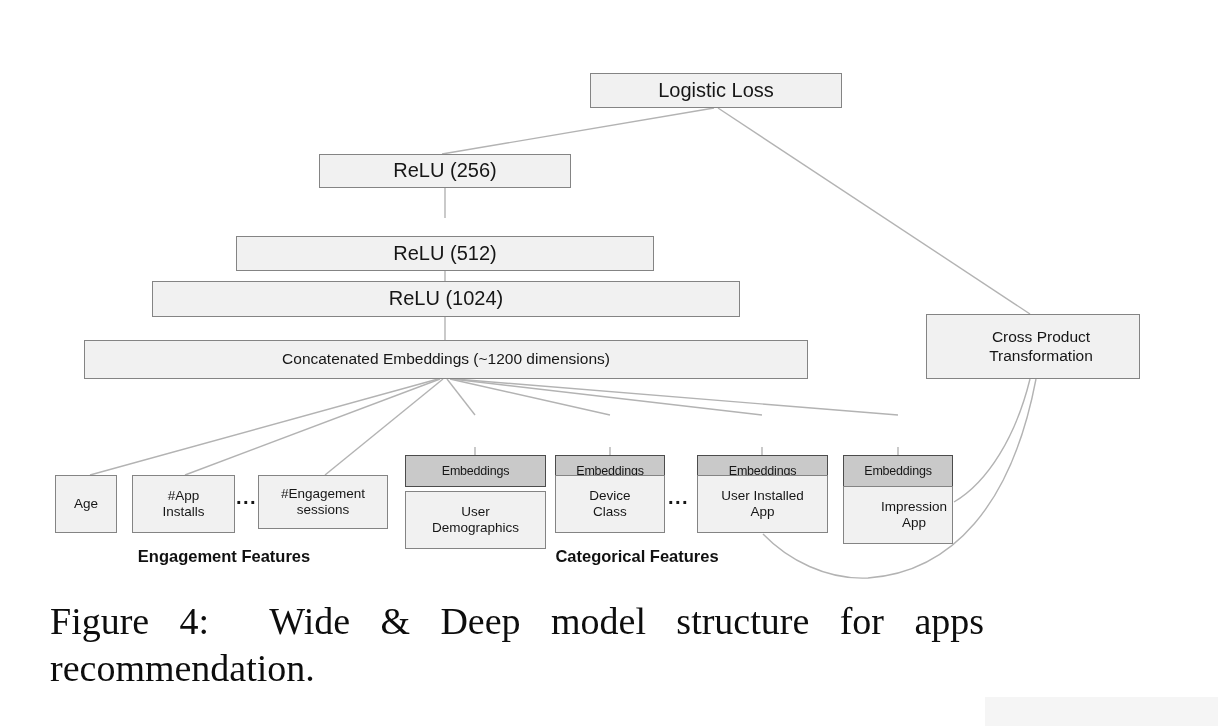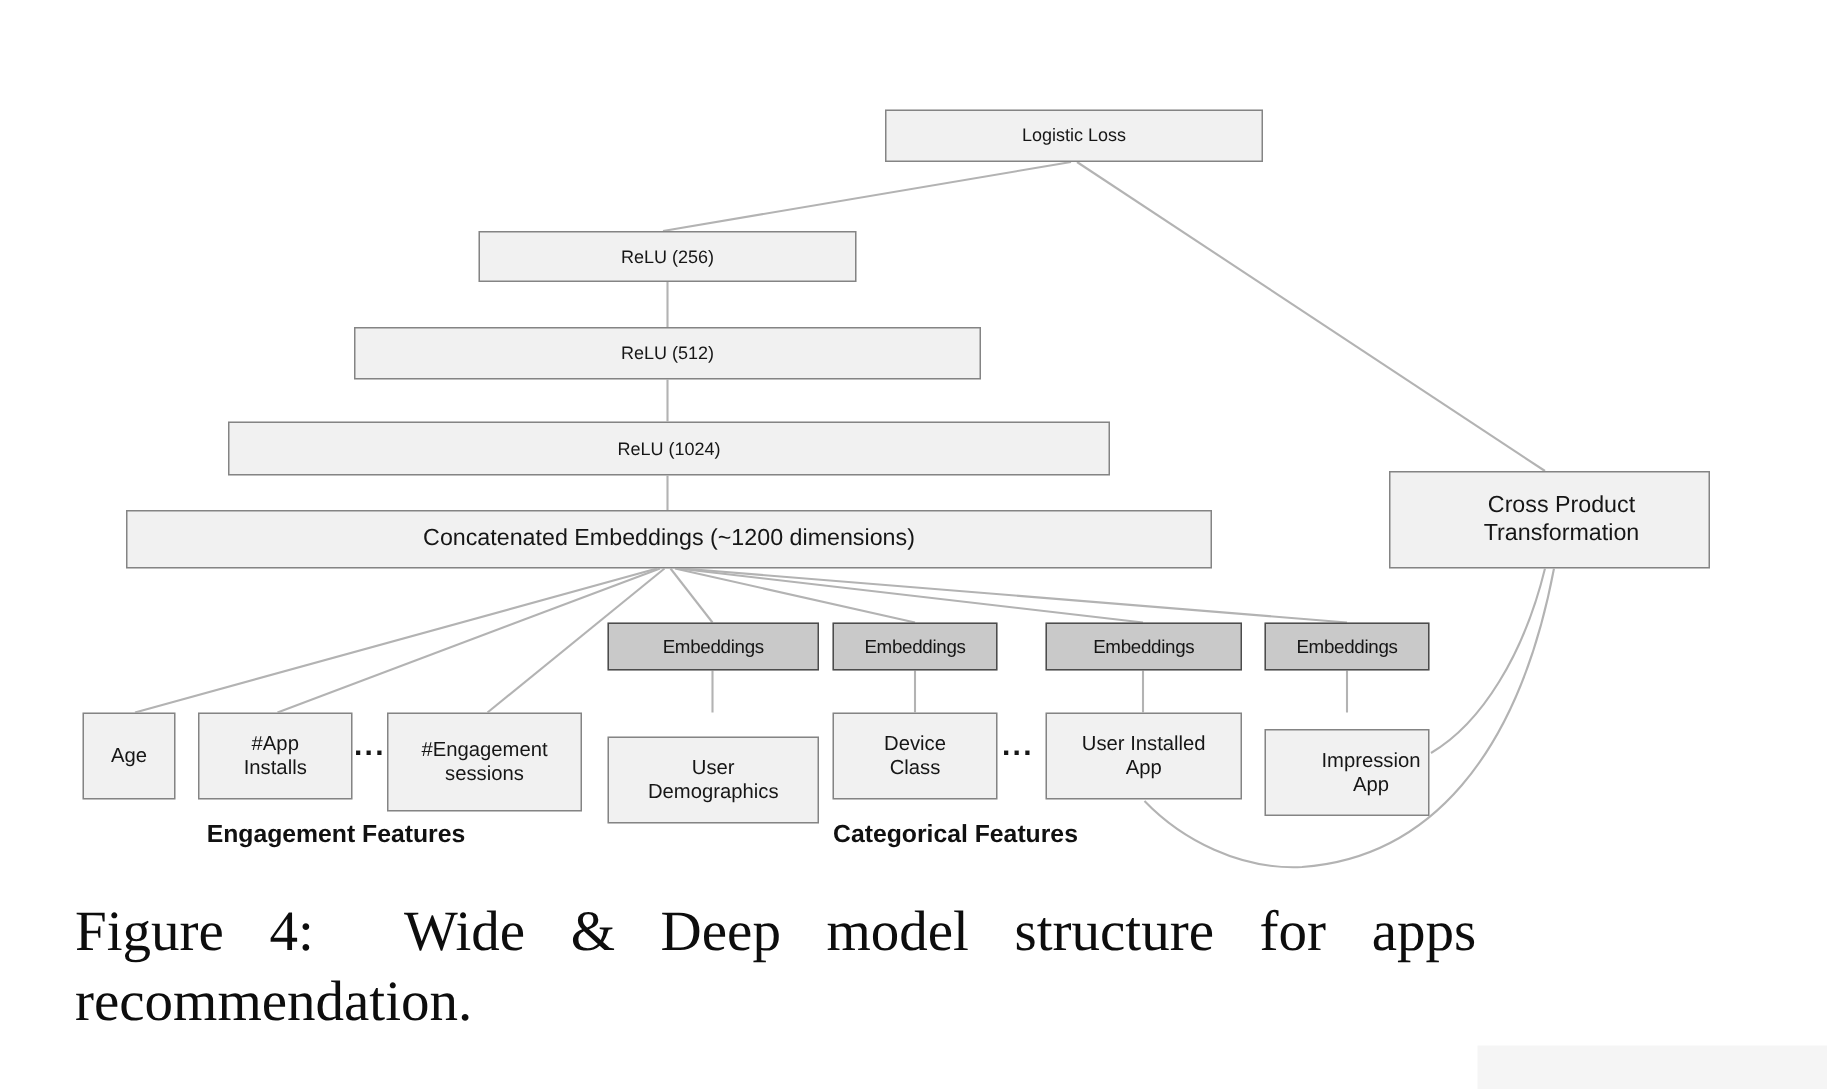--- a/index.html
+++ b/index.html
@@ -28,44 +28,45 @@
   .node {
     position: absolute;
     box-sizing: border-box;
     background: #f1f1f1;
     border: 1.6px solid #848484;
     display: flex;
     align-items: center;
     justify-content: center;
     text-align: center;
     color: #161616;
-    font-size: 12px;
+    font-size: 20px;
     line-height: 1.18;
     white-space: pre-line;
   }
   .node.emb {
     background: #c9c9c9;
     border: 1.7px solid #4c4c4c;
     font-size: 12.5px;
     letter-spacing: -0.2px;
+    margin-top: 40px;
   }
   .node.feature { font-size: 13.5px; }
   .n-logistic      { left: 590px; top: 73px;  width: 252px; height: 35px; }
   .n-relu256       { left: 319px; top: 154px; width: 252px; height: 34px; }
-  .n-relu512       { left: 236px; top: 218px; width: 418px; height: 35px; }
+  .n-relu512       { left: 236px; top: 236px; width: 418px; height: 35px; }
   .n-relu1024      { left: 152px; top: 281px; width: 588px; height: 36px; }
   .n-concat        { left: 84px;  top: 340px; width: 724px; height: 39px; font-size: 15.5px; }
   .n-cpt           { left: 926px; top: 314px; width: 214px; height: 65px; font-size: 15.5px; padding-left: 16px; }
   .n-emb1          { left: 405px; top: 415px; width: 141px; height: 32px; }
   .n-emb2          { left: 555px; top: 415px; width: 110px; height: 32px; }
   .n-emb3          { left: 697px; top: 415px; width: 131px; height: 32px; }
   .n-emb4          { left: 843px; top: 415px; width: 110px; height: 32px; }
   .n-age           { left: 55px;  top: 475px; width: 62px;  height: 58px; }
   .n-appinstalls   { left: 132px; top: 475px; width: 103px; height: 58px; }
-  .n-engagement    { left: 258px; top: 475px; width: 130px; height: 66px; }
+  .n-engagement    { left: 258px; top: 475px; width: 130px; height: 54px; }
   .n-userdemo      { left: 405px; top: 475px; width: 141px; height: 58px; margin-top: 16px; }
   .n-device        { left: 555px; top: 475px; width: 110px; height: 58px; }
   .n-userinstalled { left: 697px; top: 475px; width: 131px; height: 58px; }
   .n-impression    { left: 843px; top: 486px; width: 110px; height: 58px; padding-left: 32px; }
   .dots {
     position: absolute;
     color: #161616;
     font-size: 20px;
     font-weight: bold;
     letter-spacing: 1.5px;

